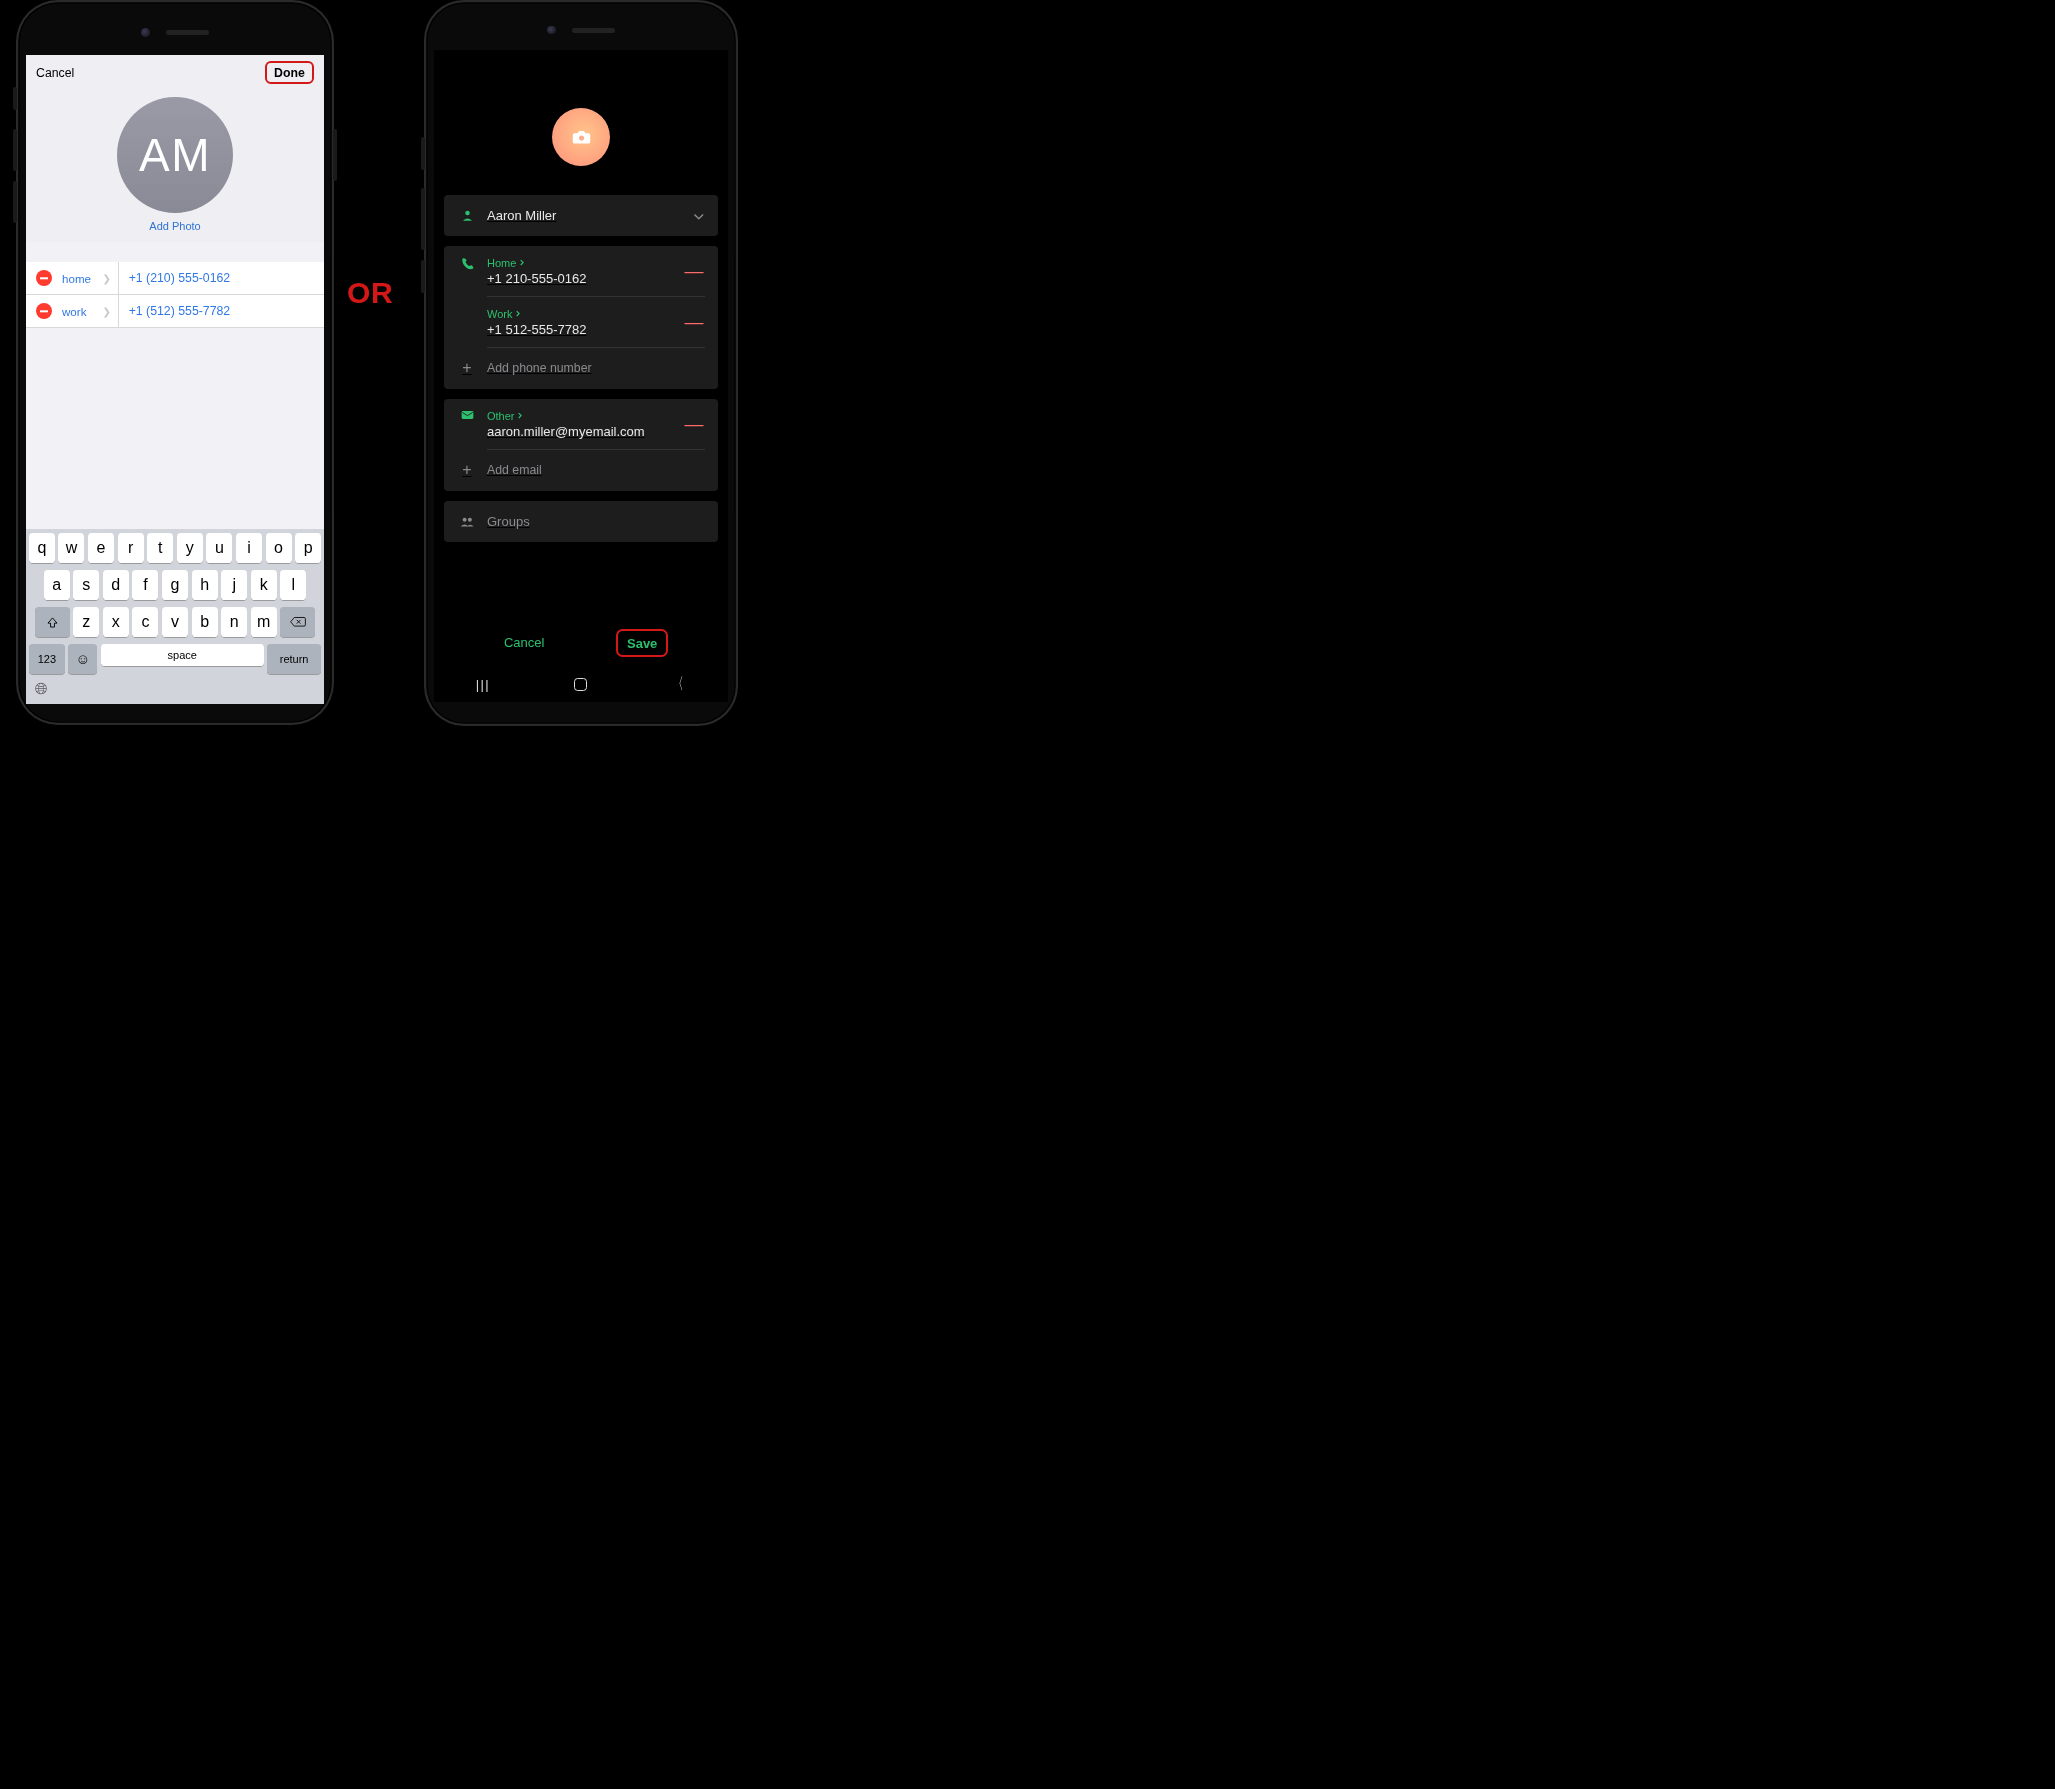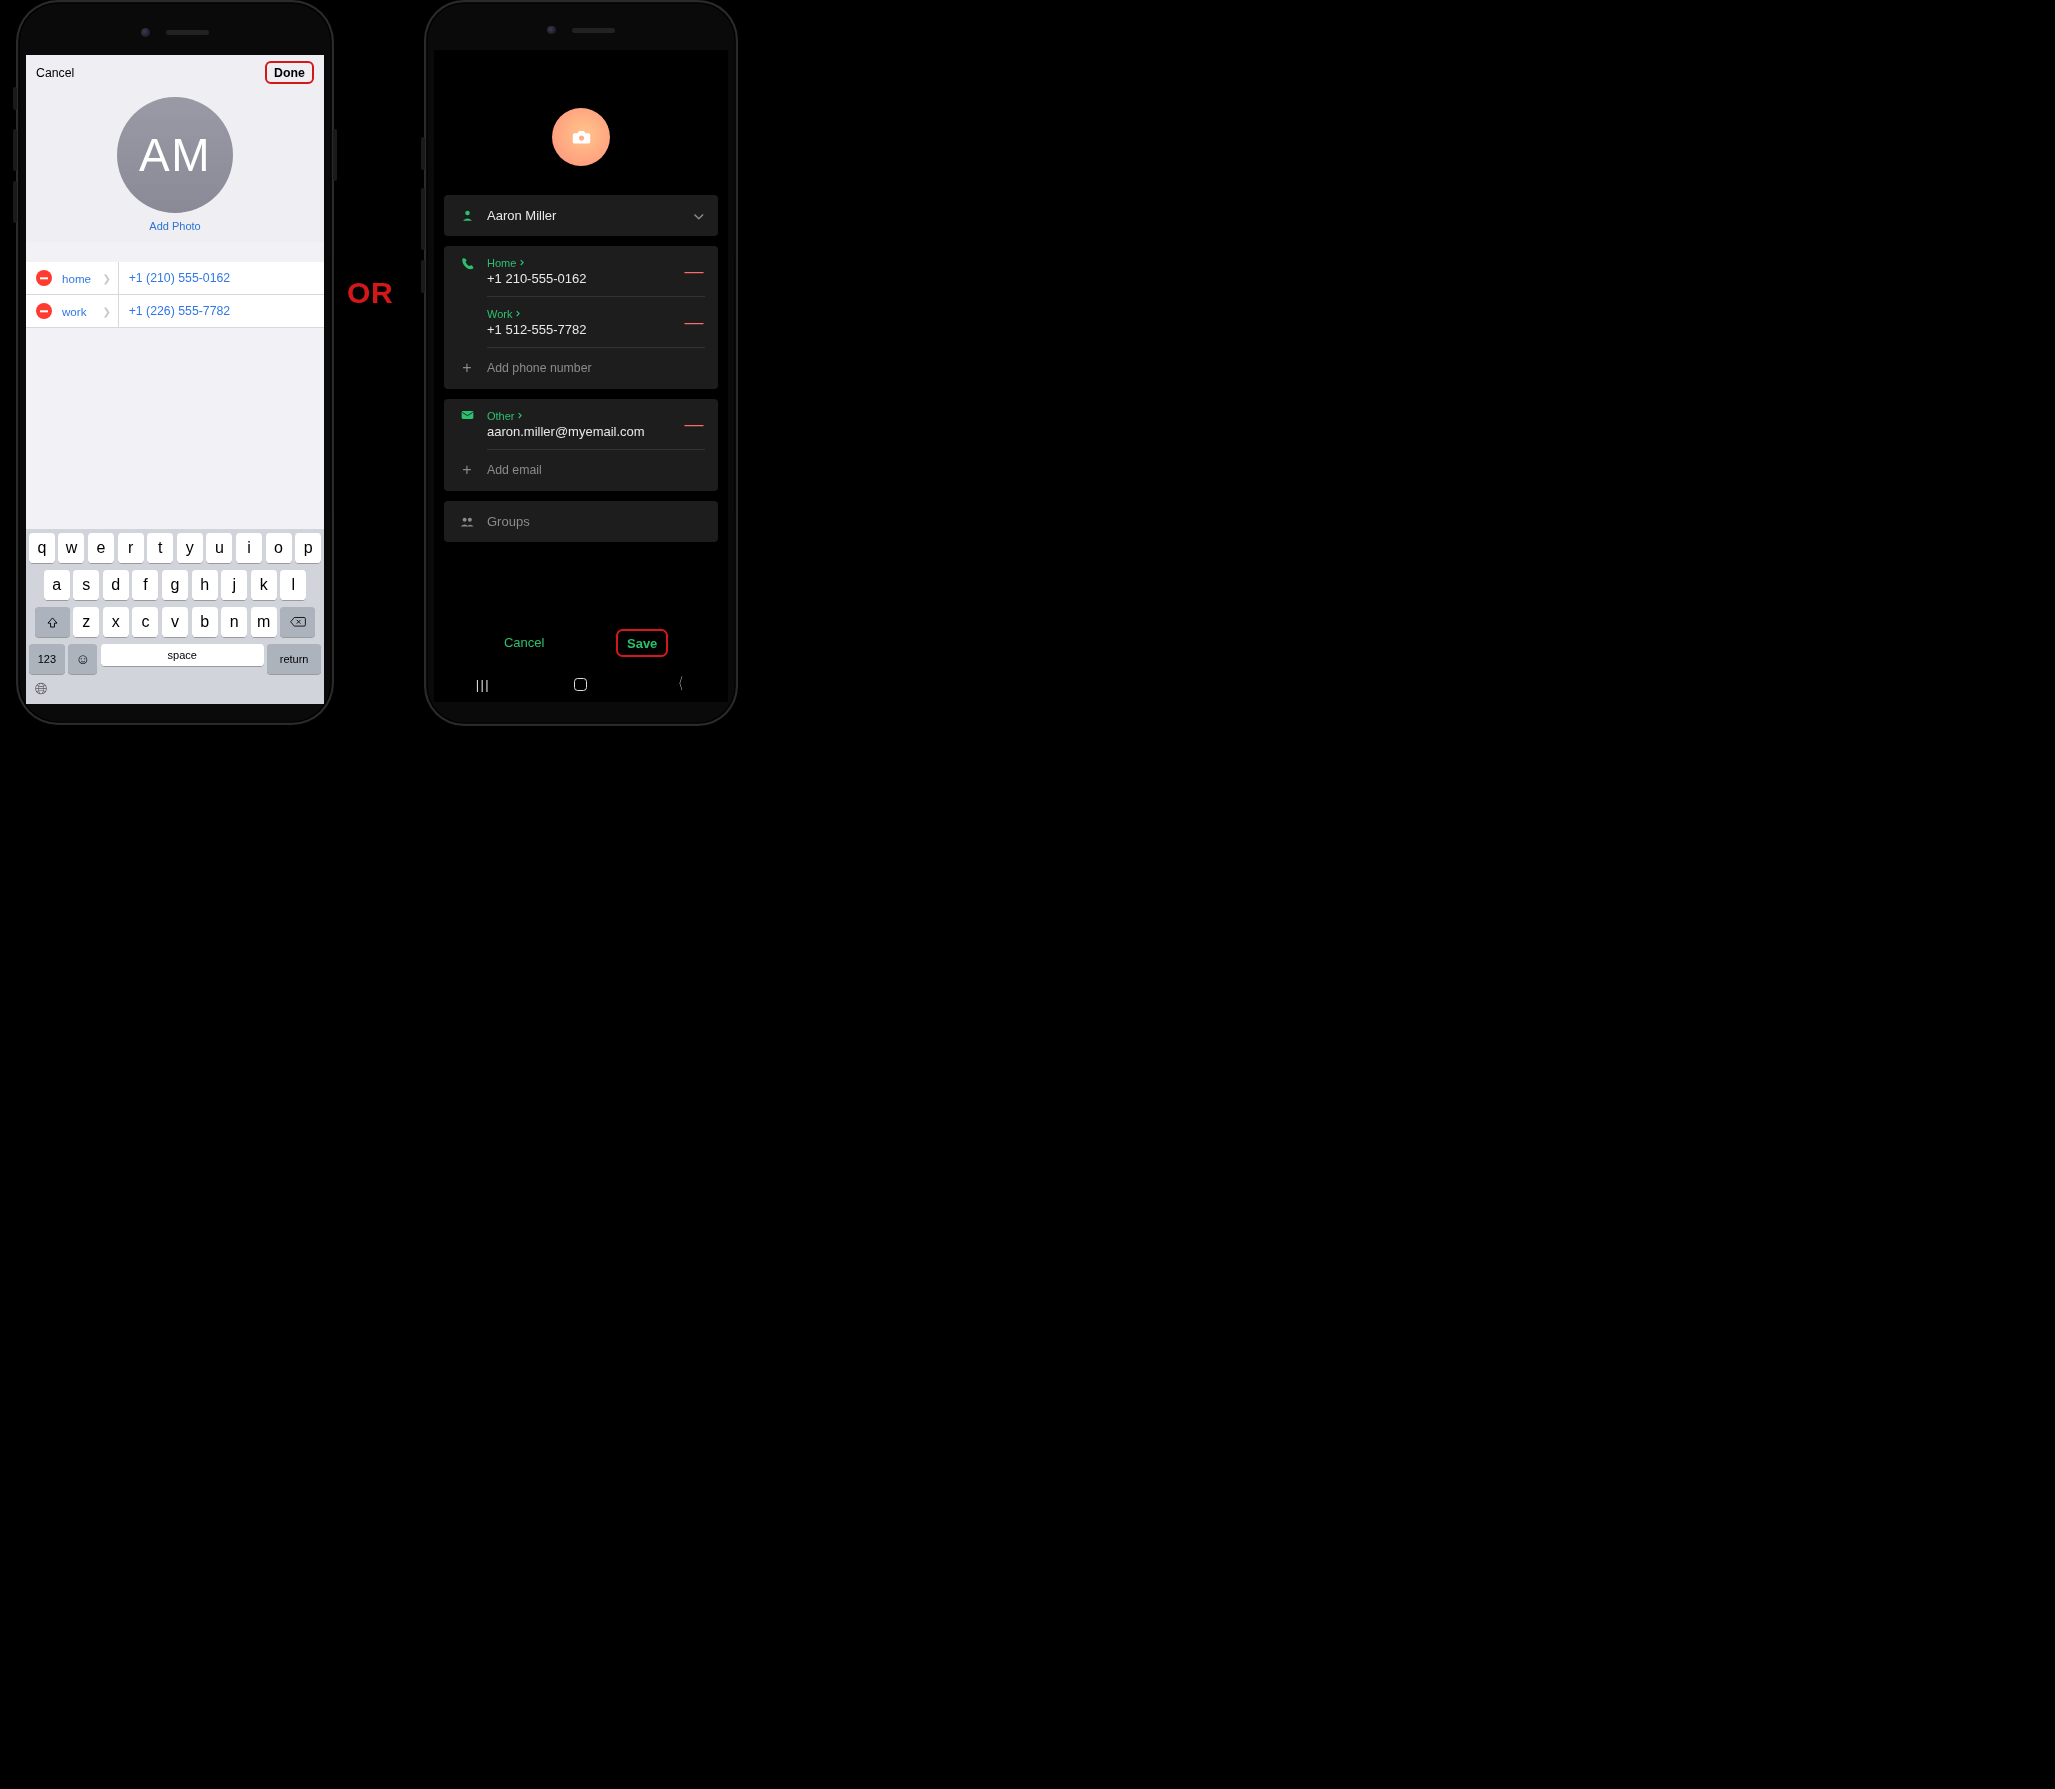--- a/index.html
+++ b/index.html
@@ -196,20 +196,21 @@
   width: 58px; height: 58px; border-radius: 50%;
   background: radial-gradient(circle at 55% 45%, #ffc58a, #ff8f7a);
   margin: 0 auto 29px;
   display: flex; align-items: center; justify-content: center;
 }
 .an-avatar svg { width: 19px; height: 14.5px; }
 
 .an-card {
   background: #1d1d1d; border-radius: 4px;
   margin-bottom: 10px;
+  text-decoration: underline;
 }
 .an-name-row {
   display: flex; align-items: center; padding: 13px 13px;
 }
 .an-icon { width: 20px; display: flex; justify-content: center; color: #2cc06e; }
 .an-name { flex: 1; color: #e8e8e8; font-size: 13px; margin-left: 10px; }
 .an-expand { color: #8a8a8f; }
 
 .an-field {
   padding: 10px 13px 10px 13px;
@@ -297,21 +298,21 @@
         <span class="ios-label">home</span>
         <span class="ios-chev">❯</span>
         <span class="ios-sep"></span>
         <span class="ios-number">+1 (210) 555-0162</span>
       </div>
       <div class="ios-phone-row">
         <span class="ios-remove"></span>
         <span class="ios-label">work</span>
         <span class="ios-chev">❯</span>
         <span class="ios-sep"></span>
-        <span class="ios-number">+1 (226) 555-7782</span>
+        <span class="ios-number">+1 (512) 555-7782</span>
       </div>
     </div>
 
     <div class="ios-kbd">
       <div class="kbd-row kbd-row1" id="kbd-r1">
           <span class="kbd-key">q</span>
           <span class="kbd-key">w</span>
           <span class="kbd-key">e</span>
           <span class="kbd-key">r</span>
           <span class="kbd-key">t</span>

